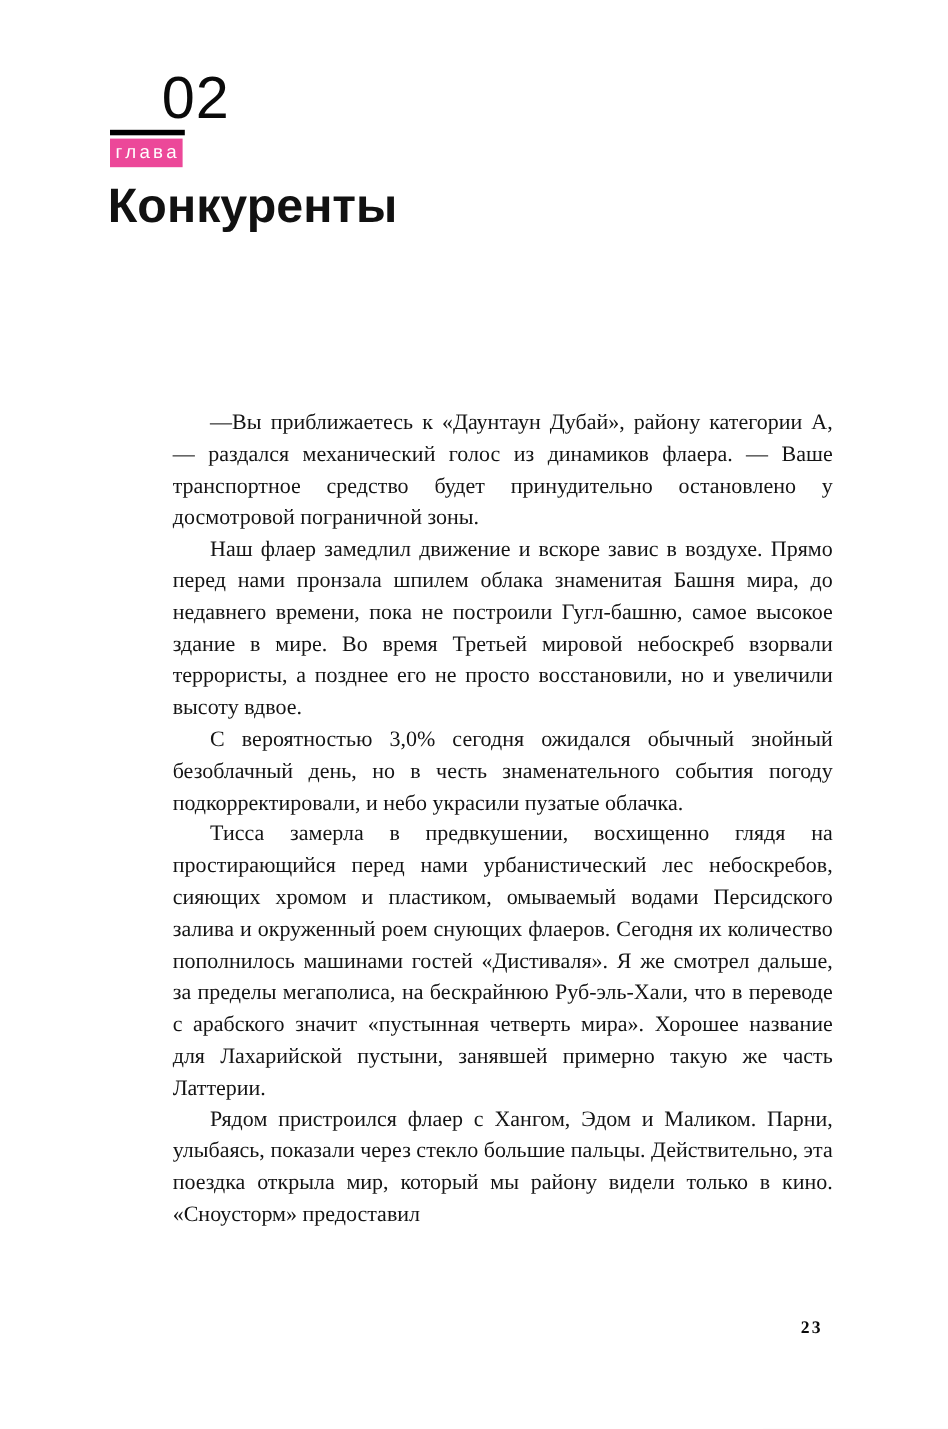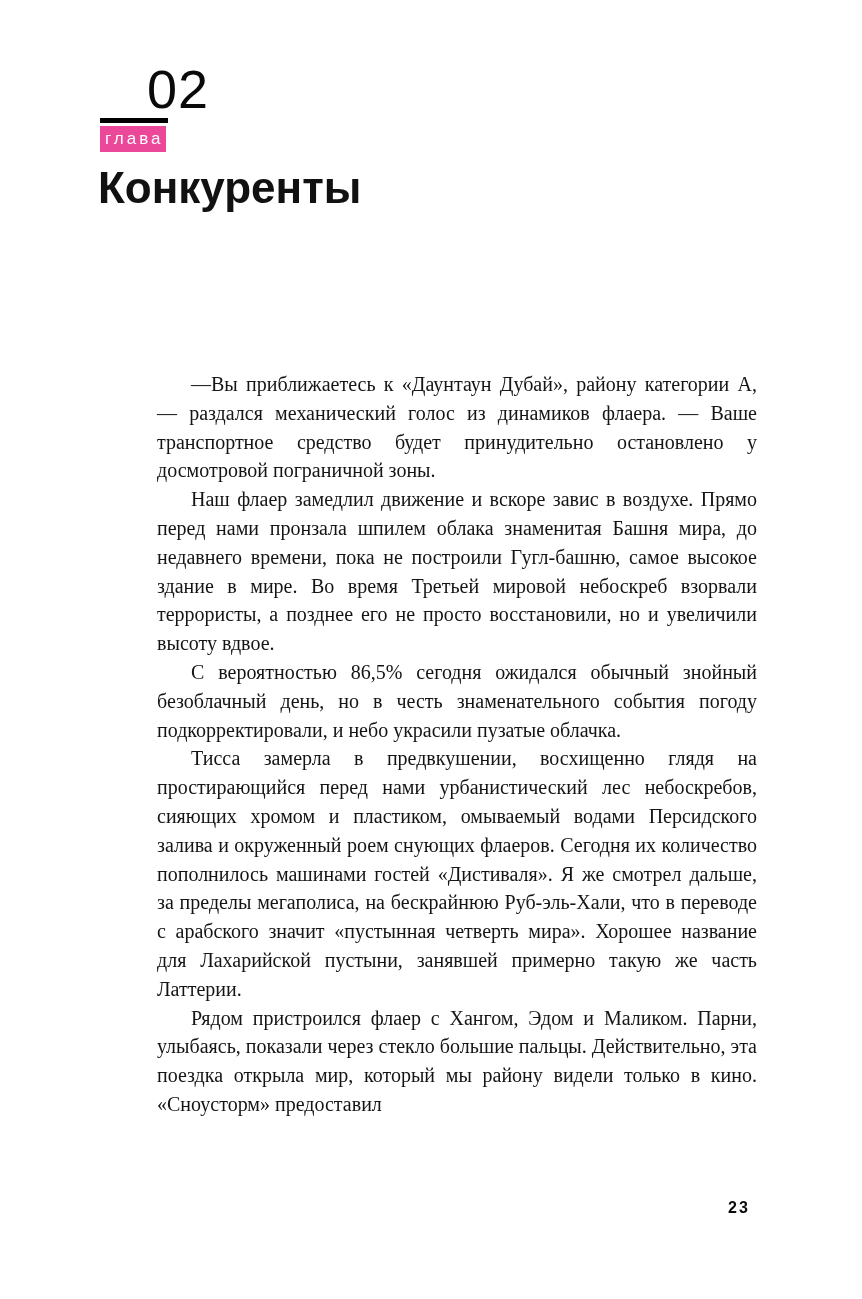--- a/index.html
+++ b/index.html
@@ -66,21 +66,21 @@
     color: #141414;
     text-align: justify;
   }
   .body-text p {
     text-indent: 34px;
   }
   .page-number {
     position: absolute;
     left: 728px;
     top: 1199px;
-    font-family: Liberation Sans, sans-serif;
+    font-family: Liberation Serif, serif;
     font-weight: bold;
     font-size: 16px;
     letter-spacing: 2px;
     color: #0a0a0a;
   }
 </style>
 </head>
 <body>
 
 <div class="page">
@@ -89,20 +89,20 @@
 
   <div class="chapter-rule"></div>
 
   <div class="chapter-label-box">глава</div>
 
   <h1 class="chapter-title">Конкуренты</h1>
 
   <div class="body-text">
     <p>—Вы приближаетесь к «Даунтаун Дубай», району категории А, — раздался механический голос из динамиков флаера. — Ваше транспортное средство будет принудительно остановлено у досмотровой пограничной зоны.</p>
     <p>Наш флаер замедлил движение и вскоре завис в воздухе. Прямо перед нами пронзала шпилем облака знаменитая Башня мира, до недавнего времени, пока не построили Гугл-башню, самое высокое здание в мире. Во время Третьей мировой небоскреб взорвали террористы, а позднее его не просто восстановили, но и увеличили высоту вдвое.</p>
-    <p>С вероятностью 86,5% сегодня ожидался обычный знойный безоблачный день, но в честь знаменательного события погоду подкорректировали, и небо украсили пузатые облачка.</p>
+    <p>С вероятностью 3,0% сегодня ожидался обычный знойный безоблачный день, но в честь знаменательного события погоду подкорректировали, и небо украсили пузатые облачка.</p>
     <p>Тисса замерла в предвкушении, восхищенно глядя на простирающийся перед нами урбанистический лес небоскребов, сияющих хромом и пластиком, омываемый водами Персидского залива и окруженный роем снующих флаеров. Сегодня их количество пополнилось машинами гостей «Дистиваля». Я же смотрел дальше, за пределы мегаполиса, на бескрайнюю Руб-эль-Хали, что в переводе с арабского значит «пустынная четверть мира». Хорошее название для Лахарийской пустыни, занявшей примерно такую же часть Латтерии.</p>
     <p>Рядом пристроился флаер с Хангом, Эдом и Маликом. Парни, улыбаясь, показали через стекло большие пальцы. Действительно, эта поездка открыла мир, который мы району видели только в кино. «Сноусторм» предоставил</p>
   </div>
 
   <div class="page-number">23</div>
 
 </div>
 
 </body></html>

